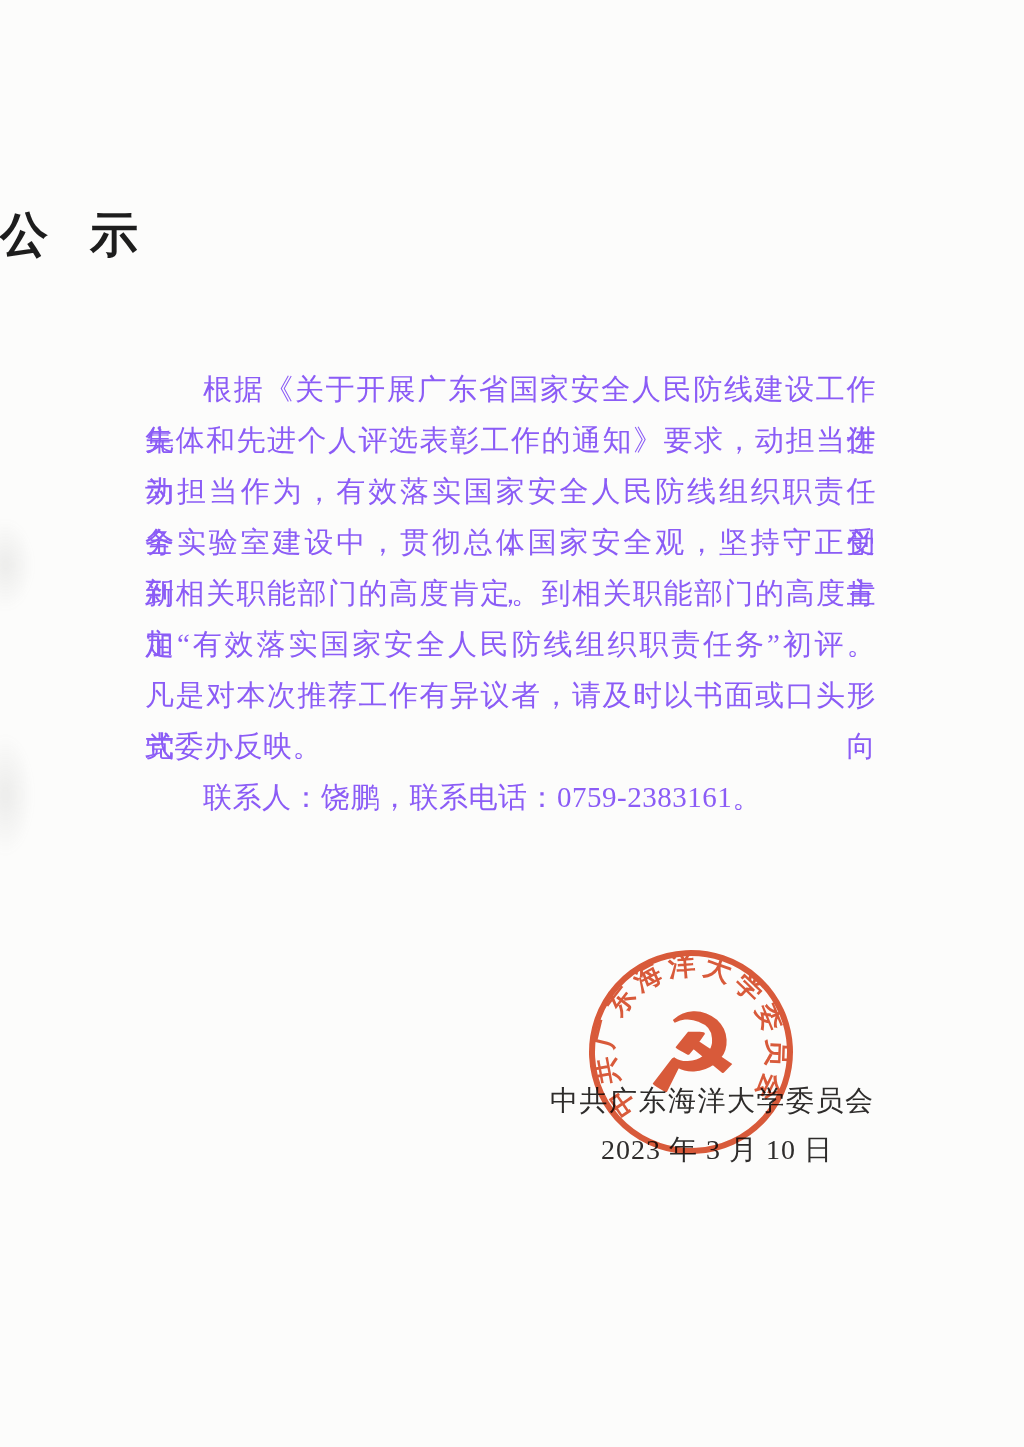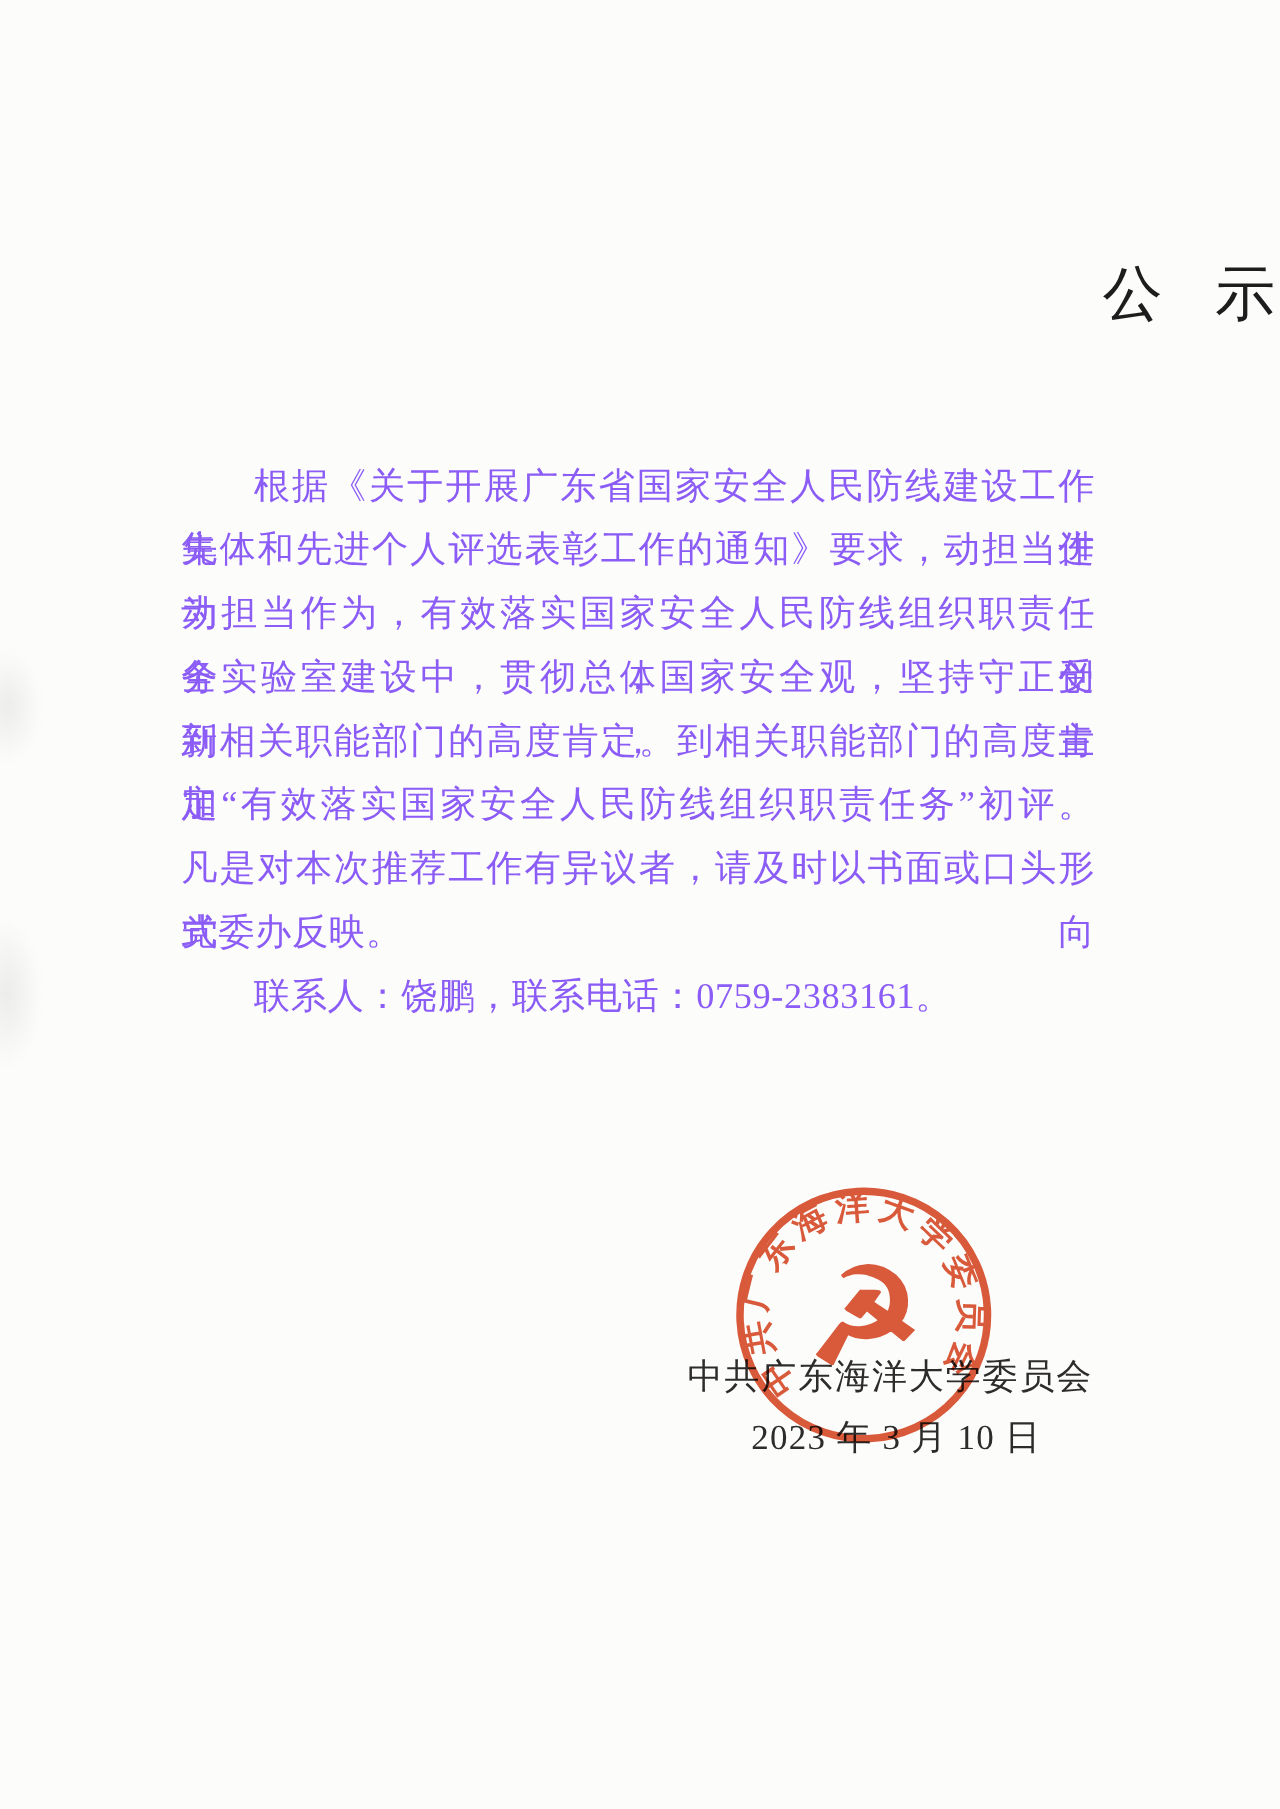--- a/index.html
+++ b/index.html
@@ -13,23 +13,23 @@
   }
   .page {
     position: absolute;
     inset: 0;
   }
   .doc-title {
     position: absolute;
     top: 203px;
     left: 0;
     width: 100%;
-    text-align: right;
+    text-align: left;
     font-size: 48px;
-    font-weight: normal;
+    font-weight: bold;
     letter-spacing: 4px;
     word-spacing: 22px;
     color: #1d1d1d;
   }
   .body-text {
     position: absolute;
     top: 364px;
     left: 145px;
     width: 731px;
     font-size: 29px;

